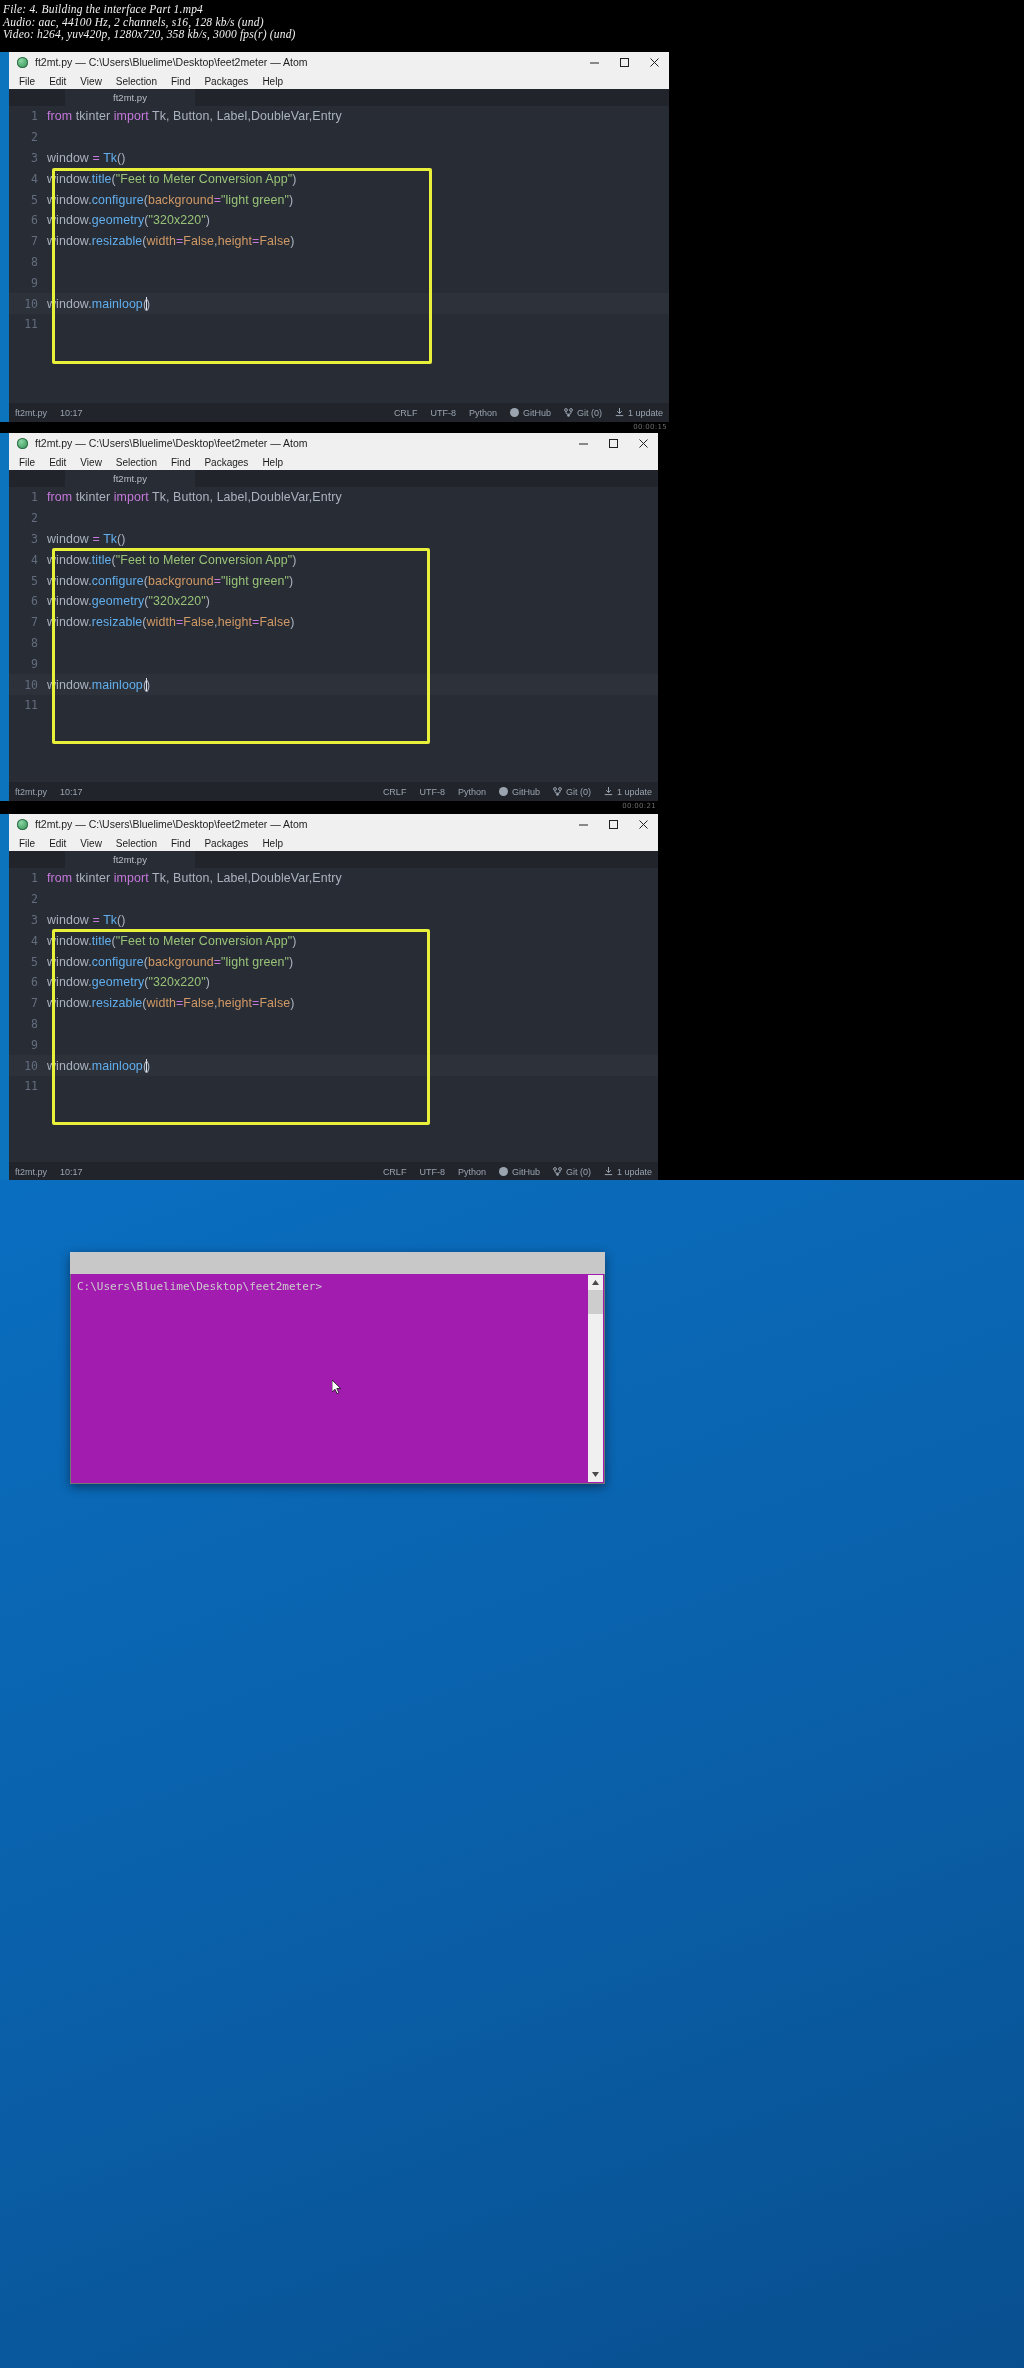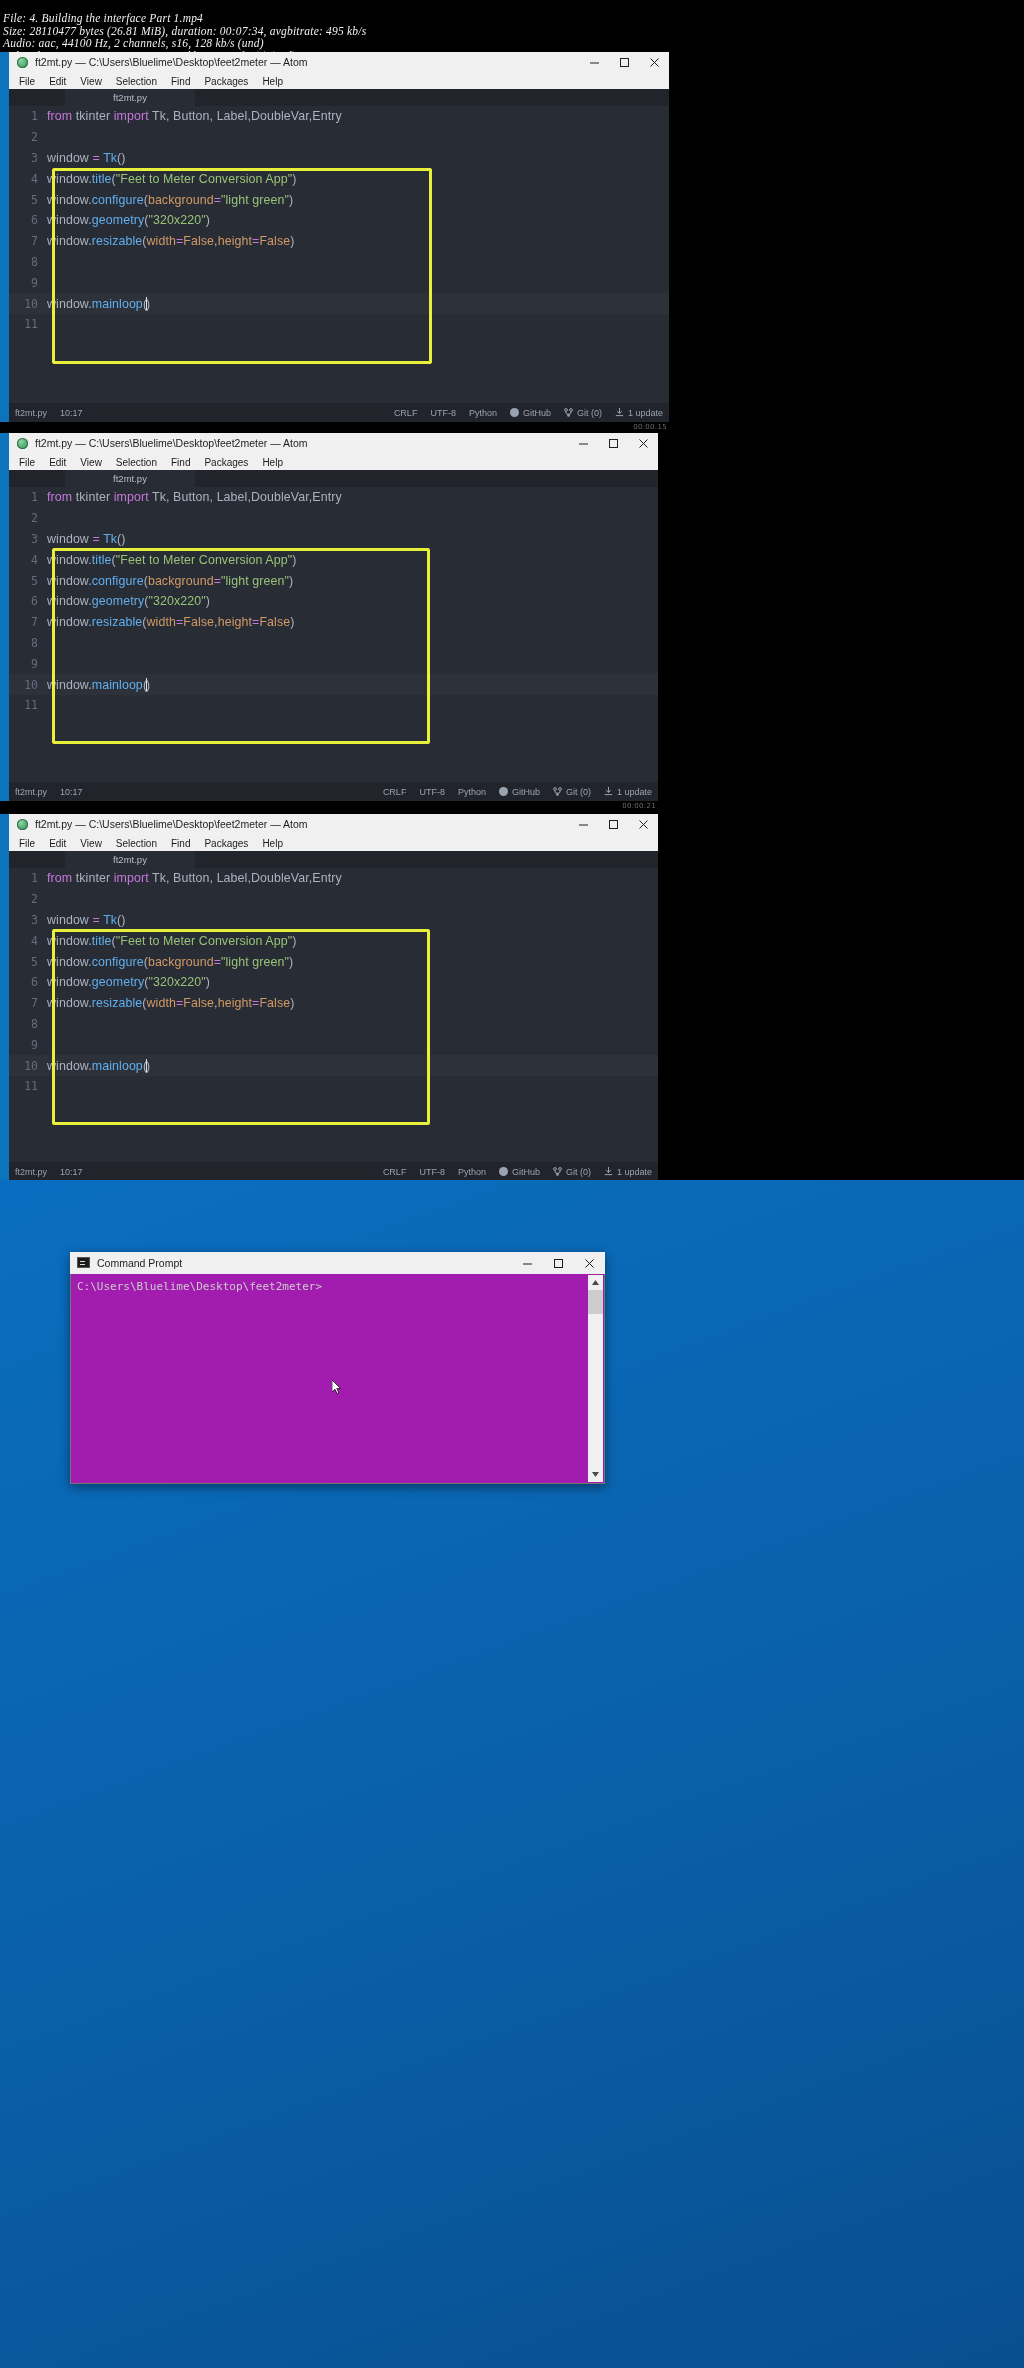--- a/index.html
+++ b/index.html
@@ -3,21 +3,21 @@
 <meta charset="utf-8">
 <style>
   html,body{margin:0;padding:0;background:#000;}
   body{width:1024px;height:2368px;font-family:"Liberation Sans",sans-serif;overflow:hidden;}
 
   
   .vidinfo{
     position:absolute;left:0;top:0;width:1024px;height:52px;
     background:#000;color:#f2f2f2;
     font-family:"Liberation Serif",serif;font-style:italic;
-    font-size:11.5px;line-height:12.6px;padding:12px 0 0 3px;box-sizing:border-box;
+    font-size:11.5px;line-height:12.6px;padding:3px 0 0 3px;box-sizing:border-box;
     letter-spacing:.2px;white-space:nowrap;
   }
   .vidinfo div{height:12.6px;}
 
   
   .atom{position:absolute;background:#0c74bd;}
   .atom .frame{position:absolute;left:9px;top:0;right:0;bottom:0;background:#fde047;}
   .titlebar{position:absolute;left:0;top:0;right:0;height:21px;background:#f0f0f0;}
   .tb-icon{position:absolute;left:8px;top:5px;width:11px;height:11px;border-radius:50%;
     background:radial-gradient(circle at 35% 32%,#8fd6a8 0%,#5cb47a 45%,#3f8a5c 100%);
@@ -89,21 +89,20 @@
   .cmd-scroll .arrow.up{top:0;}
   .cmd-scroll .arrow.down{bottom:0;}
   .cmd-scroll .thumb{position:absolute;left:0;right:0;top:15px;height:24px;background:#cdcdcd;}
   .cursor-arrow{position:absolute;left:262px;top:128px;width:9px;height:14px;}
 </style>
 </head>
 <body>
 
 <div class="vidinfo">
   <div>File: 4. Building the interface  Part 1.mp4</div>
-  <div>Size: 28110477 bytes (26.81 MiB), duration: 00:07:34, avgbitrate: 495 kb/s</div>
   <div>Audio: aac, 44100 Hz, 2 channels, s16, 128 kb/s (und)</div>
   <div>Video: h264, yuv420p, 1280x720, 358 kb/s, 3000 fps(r) (und)</div>
 </div>
 
 <div id="atom-windows">
     <div class="atom" style="left: 0px; top: 52px; width: 669px; height: 370px;">
       <div class="frame">
         <div class="titlebar">
           <span class="tb-icon"></span>
           <span class="tb-title">ft2mt.py — C:\Users\Bluelime\Desktop\feet2meter — Atom</span>
@@ -432,42 +431,20 @@
               </svg>1 update</span>
           </div>
         </div>
         <div class="wmstamp">00:00:21</div>
       </div>
     </div>
   </div>
 
 <div class="desktop">
   <div class="cmd">
-    <div class="cmd-title">
-      <span class="cmd-ico"></span>
-      <span class="cmd-ttl">Command Prompt</span>
-      <div class="cmd-btns">
-        <div class="cmd-btn">
-          <svg width="11" height="11" viewBox="0 0 11 11">
-              <line x1="1" y1="6" x2="10" y2="6" stroke="#1c1c1c" stroke-width="1"></line>
-            </svg>
-        </div>
-        <div class="cmd-btn">
-          <svg width="11" height="11" viewBox="0 0 11 11">
-              <rect x="1.5" y="1.5" width="8" height="8" fill="none" stroke="#1c1c1c" stroke-width="1"></rect>
-            </svg>
-        </div>
-        <div class="cmd-btn">
-          <svg width="11" height="11" viewBox="0 0 11 11">
-              <line x1="1.5" y1="1.5" x2="9.5" y2="9.5" stroke="#1c1c1c" stroke-width="1"></line>
-              <line x1="9.5" y1="1.5" x2="1.5" y2="9.5" stroke="#1c1c1c" stroke-width="1"></line>
-            </svg>
-        </div>
-      </div>
-    </div>
     <div class="cmd-body">
       <div class="cmd-text">C:\Users\Bluelime\Desktop\feet2meter&gt;</div>
       <div class="cmd-scroll">
         <div class="arrow up">
           <svg width="7" height="5" viewBox="0 0 7 5">
               <polygon points="3.5,0 7,5 0,5" fill="#4a4a4a"></polygon>
             </svg>
         </div>
         <div class="thumb"></div>
         <div class="arrow down">

